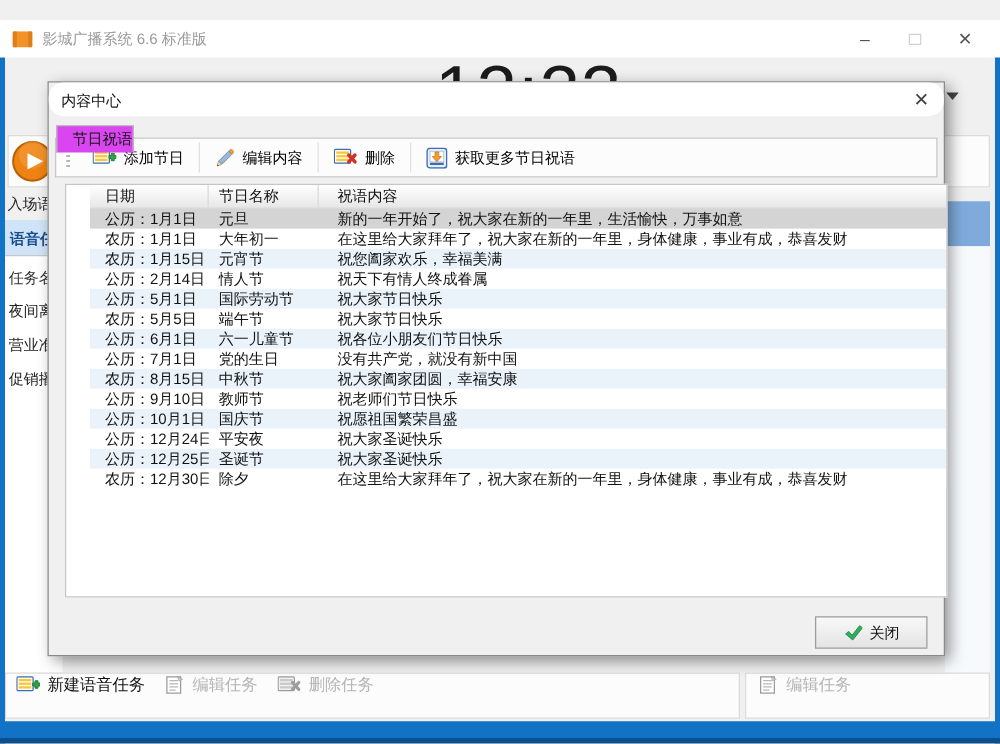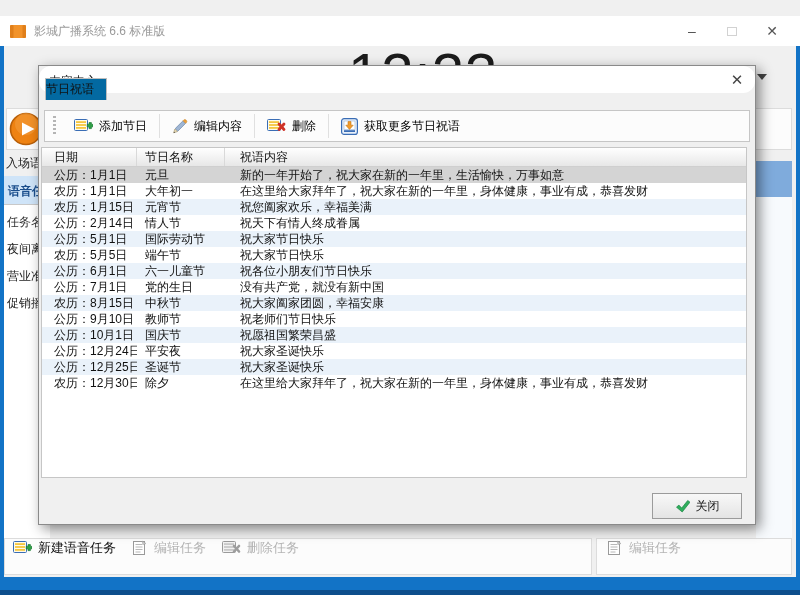--- a/index.html
+++ b/index.html
@@ -46,32 +46,32 @@
   .bb-btn{display:flex;align-items:center;gap:6px;background:none;border:none;font-size:13px;
     color:#111;padding:0;white-space:nowrap;font-family:inherit;}
   .bb-btn.disabled{color:#b4b4b4;}
   
   .dialog{position:absolute;left:38px;top:65px;width:718px;height:460px;background:#f0f0f0;
     border:1px solid #8a8a8a;box-shadow:4px 4px 12px rgba(0,0,0,0.45);z-index:10;}
   .dlg-titlebar{position:absolute;left:0;top:0;right:0;height:27px;background:#ffffff;border-radius:12px;}
   .dlg-title{position:absolute;left:10px;top:7px;font-size:12px;color:#111;}
   .dlg-close{position:absolute;right:6px;top:3px;width:24px;height:21px;background:none;border:none;
     font-size:15px;color:#444;display:flex;align-items:center;justify-content:center;padding:0;}
-  .dlg-tab{position:absolute;left:6px;top:12px;width:62px;height:22px;background:#0369a1;
-    border:1px solid #bdbdbd;border-bottom:none;font-size:12px;color:#111;text-align:left;
+  .dlg-tab{position:absolute;left:6px;top:34px;width:62px;height:22px;background:#d946ef;
+    border:1px solid #bdbdbd;border-bottom:none;font-size:12px;color:#111;text-align:right;
     line-height:21px;z-index:2;}
   .dlg-toolbar{position:absolute;left:5px;top:44px;width:706px;height:32px;background:#fcfcfc;
     border:1px solid #c6c6c6;display:flex;align-items:center;padding-left:6px;}
   .grip{width:3px;height:20px;margin:0 6px 0 2px;
     background:repeating-linear-gradient(to bottom,#b5b5b5 0 2px,transparent 2px 4px);}
   .tb-btn{display:flex;align-items:center;gap:6px;background:none;border:none;font-size:12px;
     color:#000;padding:0 12px;height:26px;white-space:nowrap;font-family:inherit;}
   .tb-sep{width:1px;height:24px;background:#e0e0e0;}
-  .dlg-table{position:absolute;left:2px;top:81px;width:706px;height:331px;background:#ffffff;
-    border:1px solid #c6c6c6;overflow:hidden;}
+  .dlg-table{position:absolute;left:13px;top:81px;width:706px;height:331px;background:#ffffff;
+    border:1px solid #c6c6c6;overflow:hidden;padding-left:19px;}
   .thead{display:flex;height:19px;background:linear-gradient(#ffffff,#e7e7e7);
     border-bottom:1px solid #cfcfcf;}
   .thead .tcell{border-right:1px solid #d9d9d9;line-height:18px;}
   .thead .c2{border-right:none;}
   .tcell{font-size:12px;color:#111;white-space:nowrap;overflow:hidden;}
   .c0{width:95px;padding-left:12px;}
   .c1{width:88px;padding-left:8px;}
   .c2{flex:1;padding-left:15px;}
   .trow{display:flex;height:16px;line-height:16px;background:#ffffff;}
   .trow.alt{background:var(--row-alt);}

